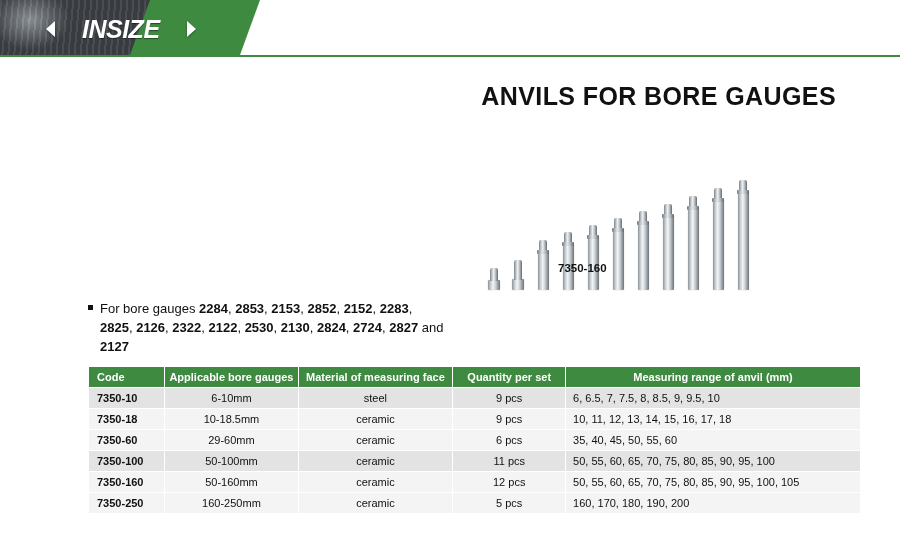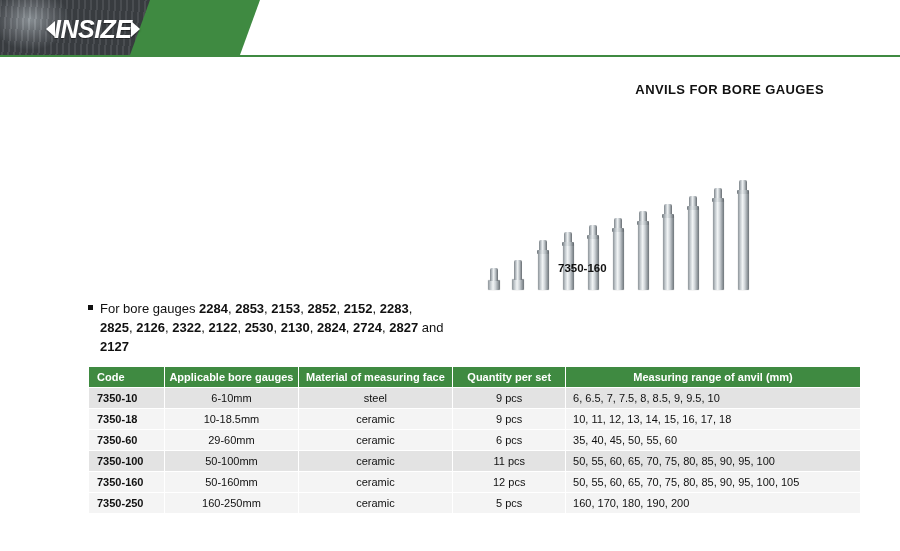--- a/index.html
+++ b/index.html
@@ -55,20 +55,21 @@
   }
   .header-logo {
     position: absolute;
     left: 46px;
     top: 15px;
     width: 150px;
     height: 28px;
     display: flex;
     align-items: center;
     z-index: 5;
+    gap: 28px;
   }
   .logo-text {
     font-family: "Liberation Sans", sans-serif;
     font-weight: bold;
     font-style: italic;
     font-size: 25px;
     letter-spacing: -0.5px;
     color: #ffffff;
     text-shadow: 0 1px 1px rgba(0,0,0,0.45);
     line-height: 1;
@@ -94,23 +95,23 @@
     left: 0;
     top: 55px;
     width: 900px;
     height: 2px;
     background: #3f8a41;
   }
 
   
   .page-title {
     position: absolute;
-    right: 76px;
+    right: 64px;
     top: 82px;
-    font-size: 13px;
+    font-size: 25px;
     font-weight: bold;
     letter-spacing: 0.4px;
     color: #111111;
   }
 
   
   .product-image {
     position: absolute;
     left: 470px;
     top: 160px;

